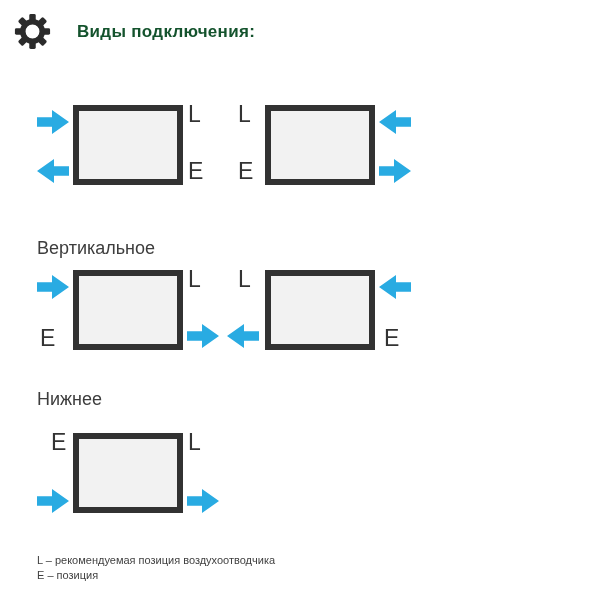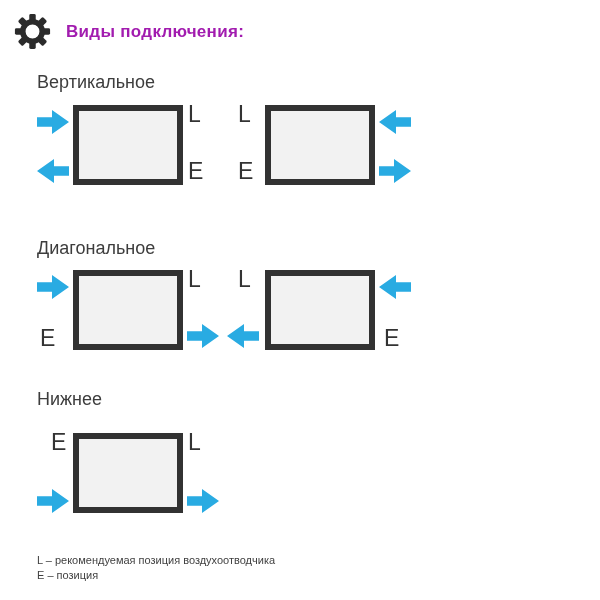--- a/index.html
+++ b/index.html
@@ -8,24 +8,24 @@
     width: 600px;
     height: 600px;
     background: #ffffff;
     font-family: "Liberation Sans", sans-serif;
     overflow: hidden;
   }
   
   .header { position: absolute; left: 14px; top: 13px; display: flex; align-items: center; }
   .gear { width: 37px; height: 37px; flex: 0 0 auto; }
   .page-title {
-    margin-left: 15px;
+    margin-left: 26px;
     font-size: 17px;
     font-weight: bold;
-    color: #a21caf;
+    color: #14532d;
     letter-spacing: 0.3px;
   }
   
   .section-title {
     position: absolute;
     left: 37px;
     font-size: 18px;
     color: #3d3d3d;
   }
   
@@ -75,21 +75,20 @@
           <rect x="16.5" y="1" width="7" height="9" rx="1.6" transform="rotate(270 20 20)"></rect>
           <rect x="16.5" y="1" width="7" height="9" rx="1.6" transform="rotate(315 20 20)"></rect>
         </g>
         <circle cx="20" cy="20" r="10.5" fill="none" stroke="#2b2b2b" stroke-width="6"></circle>
         <circle cx="20" cy="20" r="7" fill="#ffffff"></circle>
       </svg>
     </span>
     <span class="page-title">Виды подключения:</span>
   </div>
 
-  <div class="section-title" style="top:72px;">Вертикальное</div>
 
   <div class="radiator" style="left:73px; top:105px;"></div>
   <div class="port-label" style="left:188px; top:103px;">L</div>
   <div class="port-label" style="left:188px; top:160px;">E</div>
   <span class="arrow" style="left:37px; top:110px;">
     <svg viewBox="0 0 32 24">
         <polygon points="0,7.2 15,7.2 15,0 32,12 15,24 15,16.8 0,16.8" fill="#29abe2"></polygon>
       </svg>
   </span>
   <span class="arrow left" style="left:37px; top:159px;">
@@ -105,21 +104,21 @@
     <svg viewBox="0 0 32 24">
         <polygon points="0,7.2 15,7.2 15,0 32,12 15,24 15,16.8 0,16.8" fill="#29abe2"></polygon>
       </svg>
   </span>
   <span class="arrow" style="left:379px; top:159px;">
     <svg viewBox="0 0 32 24">
         <polygon points="0,7.2 15,7.2 15,0 32,12 15,24 15,16.8 0,16.8" fill="#29abe2"></polygon>
       </svg>
   </span>
 
-  <div class="section-title" style="top:238px;">Диагональное</div>
+  <div class="section-title" style="top:238px;">Вертикальное</div>
 
   <div class="radiator" style="left:73px; top:270px;"></div>
   <div class="port-label" style="left:188px; top:268px;">L</div>
   <div class="port-label" style="left:40px; top:327px;">E</div>
   <span class="arrow" style="left:37px; top:275px;">
     <svg viewBox="0 0 32 24">
         <polygon points="0,7.2 15,7.2 15,0 32,12 15,24 15,16.8 0,16.8" fill="#29abe2"></polygon>
       </svg>
   </span>
   <span class="arrow" style="left:187px; top:324px;">

